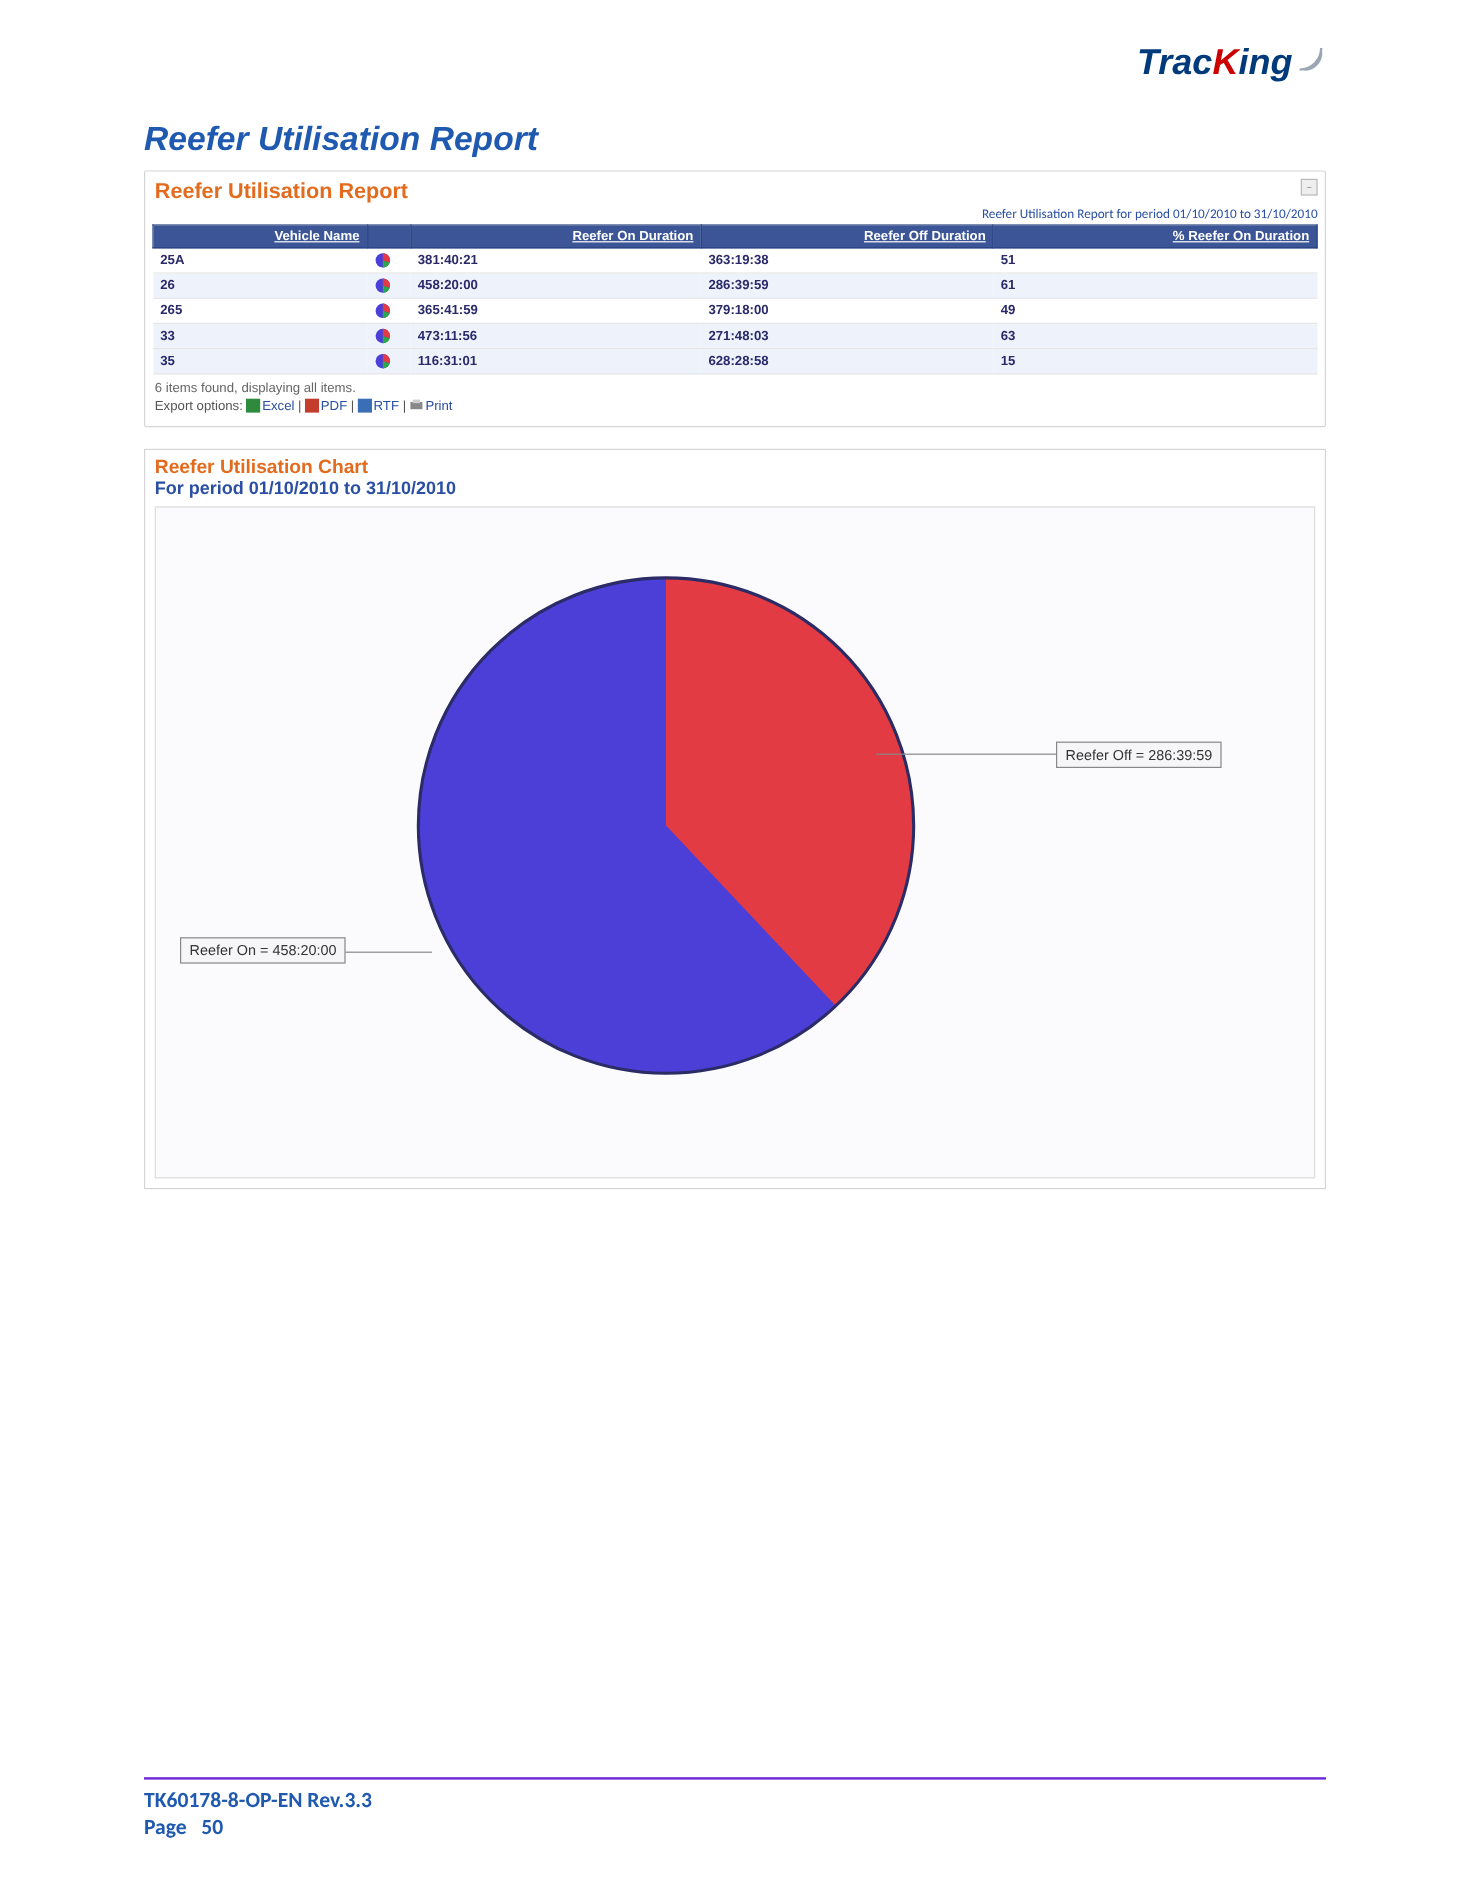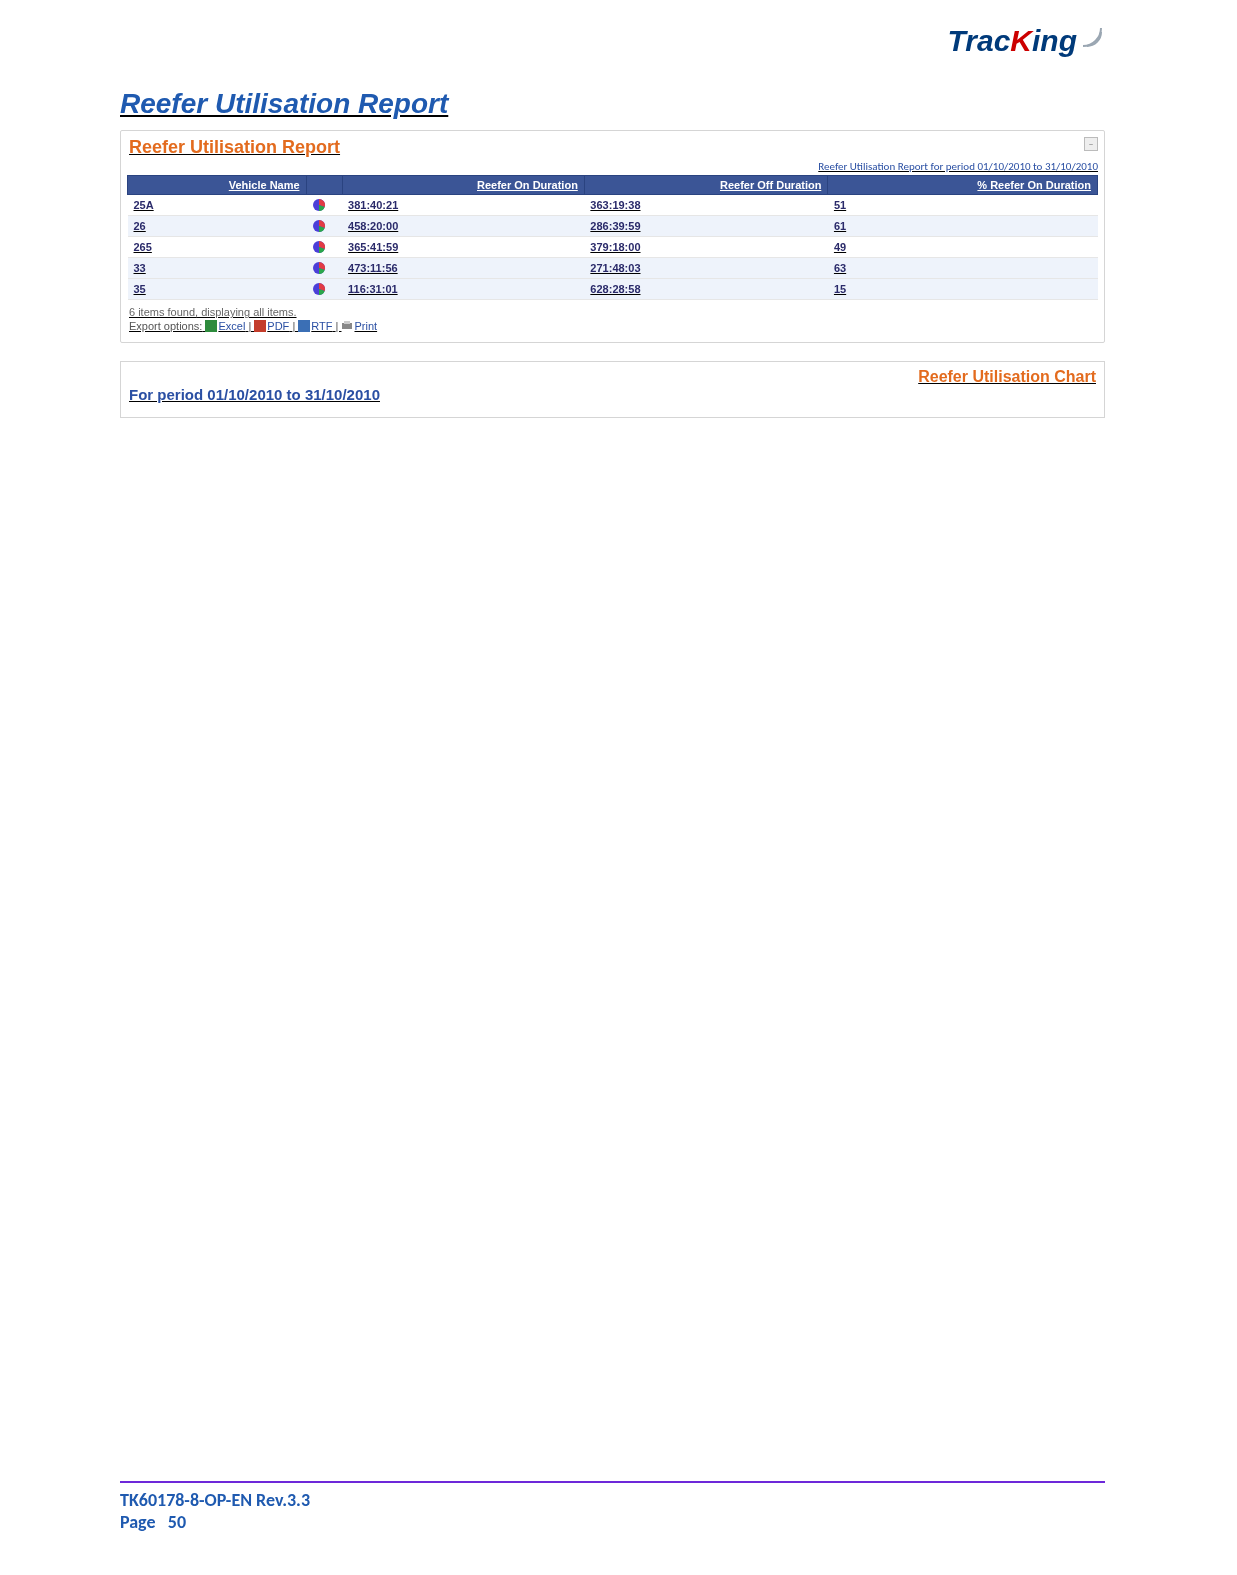--- a/index.html
+++ b/index.html
@@ -6,23 +6,22 @@
   body {
     margin: 0;
     padding: 0;
     font-family: Calibri, Arial, sans-serif;
     background: #fff;
     width: 1237px;
   }
   .page {
     width: 1225px;
     min-height: 1575px;
-    padding: 24px 120px 0 120px;
+    padding: 36px 120px 0 120px;
     position: relative;
-    text-decoration: underline;
   }
   .logo-row { text-align: right; margin-bottom: 30px;}
   .logo {
     font-family: Arial, sans-serif;
     font-weight: bold;
     font-size: 30px;
     font-style: italic;
     color: #003a7a;
     position: relative;
     padding-right: 28px;
@@ -136,21 +135,20 @@
     border: 1px solid #d5d5d5;
     background: #fff;
     padding: 6px 8px 8px 8px;
     margin-top: 14px;
   }
   .chart-title1 {
     color: #e36b1e;
     font-family: Tahoma, Arial, sans-serif;
     font-weight: bold;
     font-size: 16px;
-    text-align: right;
   }
   .chart-title2 {
     color: #2a4fa3;
     font-family: Tahoma, Arial, sans-serif;
     font-weight: bold;
     font-size: 15px;
     margin-bottom: 6px;
   }
   .chart-area {
     border: 1px solid #ddd;
@@ -306,20 +304,33 @@
           <rect x="1" y="3" width="10" height="6" fill="#888"></rect>
           <rect x="3" y="1" width="6" height="3" fill="#ccc"></rect>
         </svg><span class="link">Print</span>
     </div>
   </div>
 
 
   <div class="chart-box">
     <div class="chart-title1">Reefer Utilisation Chart</div>
     <div class="chart-title2">For period 01/10/2010 to 31/10/2010</div>
+    <div class="chart-area">
+      <svg class="pie-big" viewBox="0 0 100 100">
+
+        <circle cx="50" cy="50" r="48" fill="#4b3fd8"></circle>
+        <path d="M50 50 L50 2 A48 48 0 0 1 82.9 84.9 Z" fill="#e23b44"></path>
+        <circle cx="50" cy="50" r="48" fill="none" stroke="#2b2b66" stroke-width="0.6"></circle>
+      </svg>
+
+      <div class="leader" style="left:600px; top:205px; width:150px;"></div>
+      <div class="leader" style="left:40px; top:370px; width:190px;"></div>
+      <div class="callout" style="left:750px; top:195px;">Reefer Off = 286:39:59</div>
+      <div class="callout" style="left:20px; top:358px;">Reefer On = 458:20:00</div>
+    </div>
   </div>
 
   <div class="page-footer">
     <span>TK60178-8-OP-EN Rev.3.3</span>
     <span class="pagenum">
       <span>Page</span>
       <span>&nbsp;</span>
       <span class="num">50</span>
     </span>
   </div>

